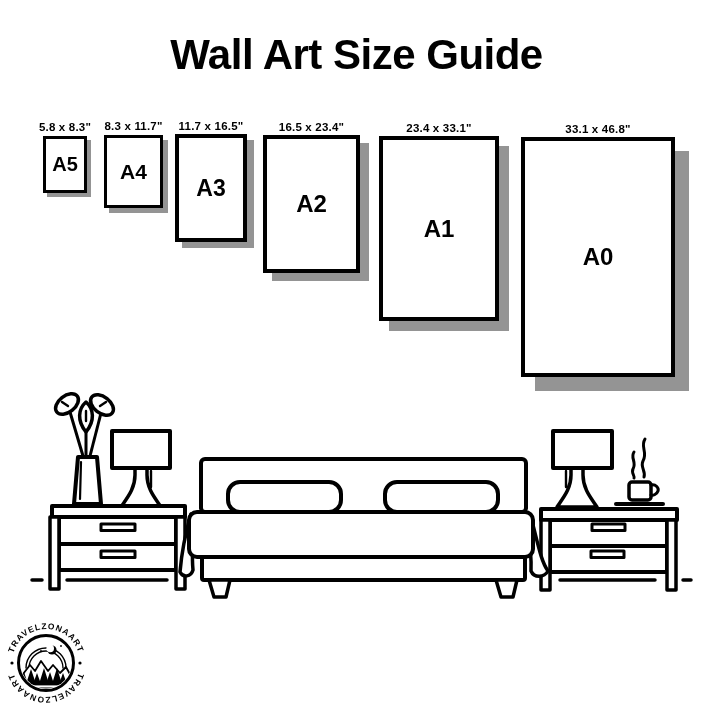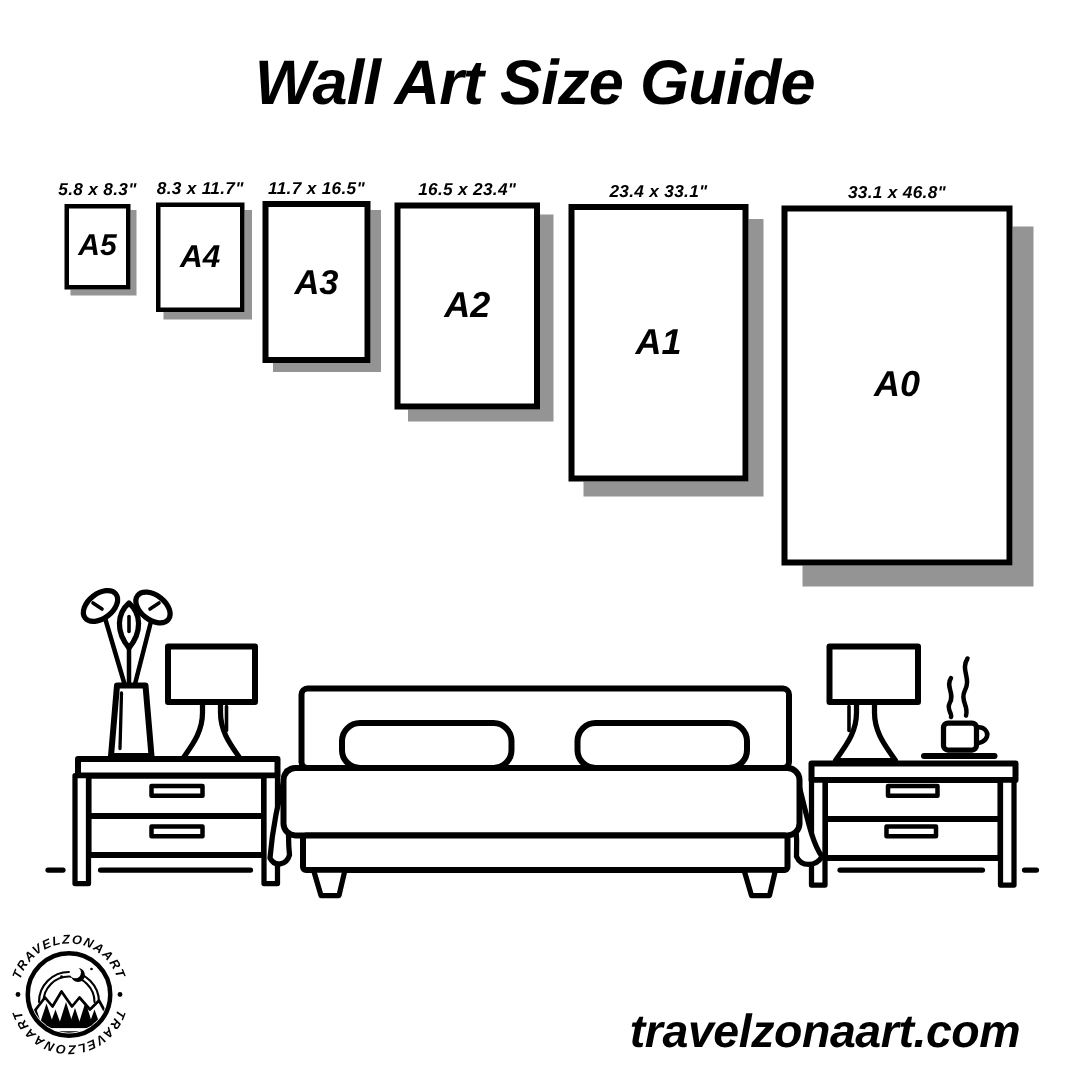--- a/index.html
+++ b/index.html
@@ -9,21 +9,20 @@
   }
   *{margin:0;padding:0;box-sizing:border-box;}
   html,body{background:#fff;}
   .page{
     position:relative;
     width:713px;height:720px;
     background:var(--background,#fff);
     font-family:"Liberation Sans", sans-serif;
     color:var(--ink,#000);
     overflow:hidden;
-    font-style:italic;
   }
   .title{
     position:absolute;
     top:31px;left:0;right:0;
     text-align:center;
     font-size:42px;
     font-weight:700;
     letter-spacing:-0.5px;
     color:var(--ink,#000);
   }
@@ -227,15 +226,14 @@
     <circle cx="8" cy="42" r="1.6" fill="currentColor"></circle>
     <circle cx="76" cy="42" r="1.6" fill="currentColor"></circle>
     <text text-anchor="middle">
       <textPath href="#arcTop" startOffset="50%">TRAVELZONAART</textPath>
     </text>
     <text text-anchor="middle">
       <textPath href="#arcBottom" startOffset="50%">TRAVELZONAART</textPath>
     </text>
   </svg>
 
-  <div class="website">travelzonaart.com</div>
 
 </div>
 
 </body></html>

